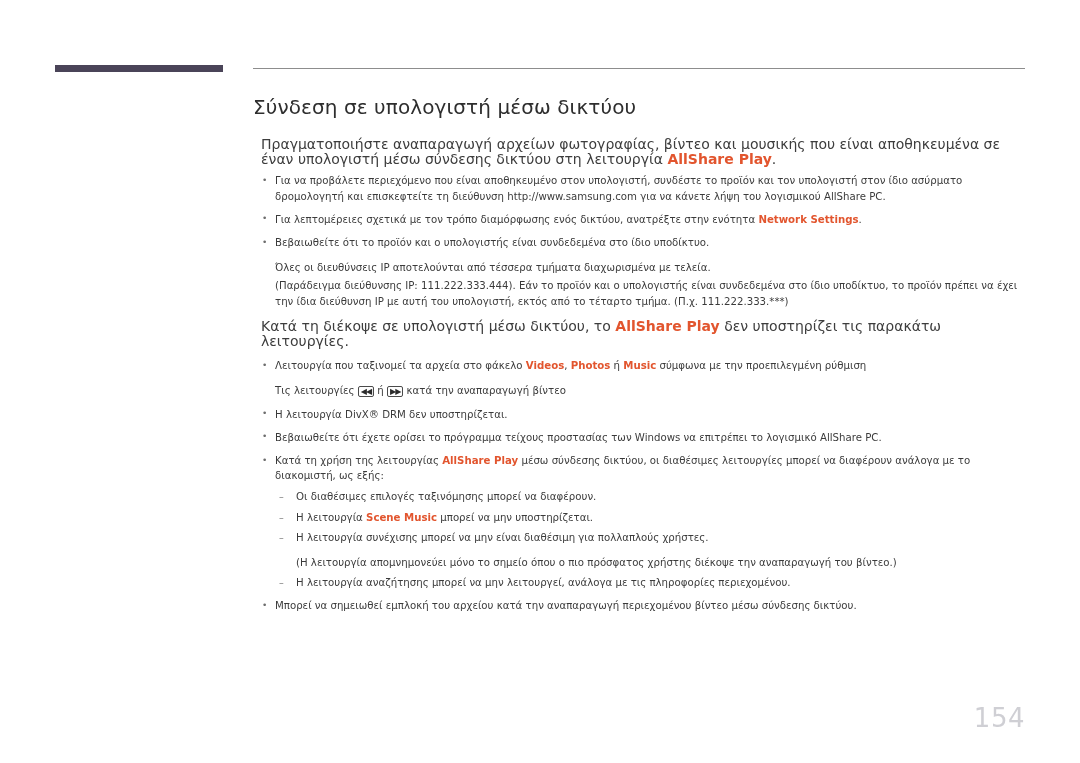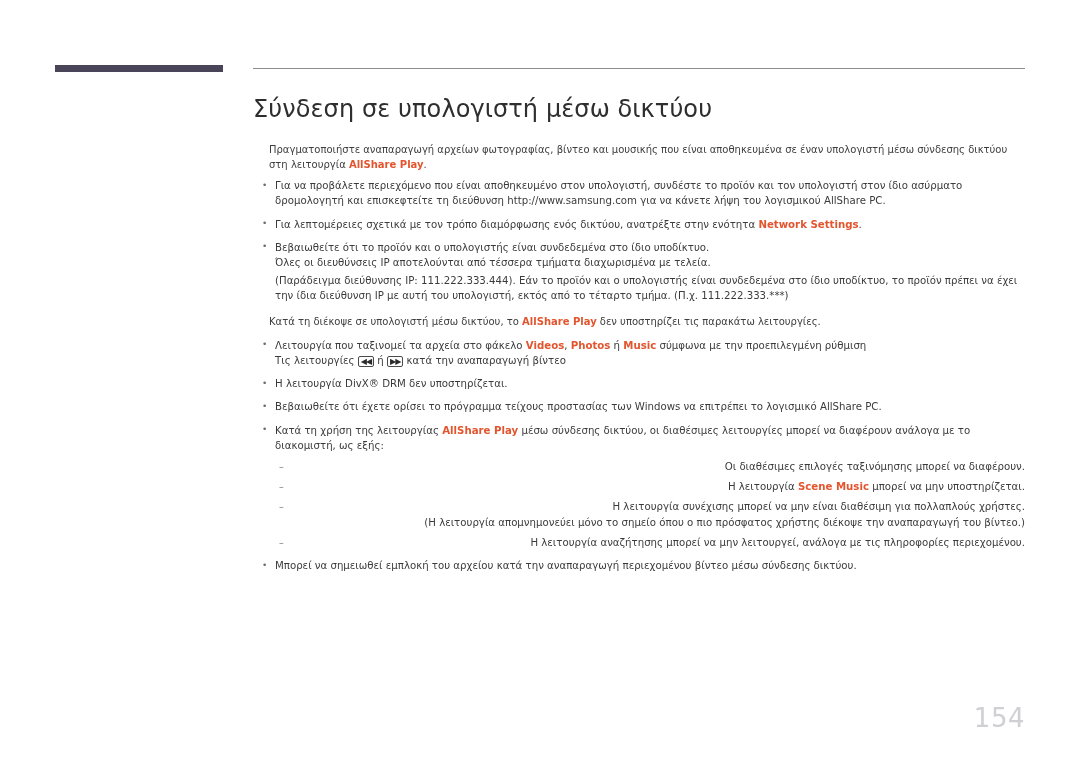--- a/index.html
+++ b/index.html
@@ -36,33 +36,33 @@
 
   
   .content {
     position: absolute;
     left: 253px;
     top: 95px;
     width: 772px;
   }
 
   h1.page-title {
-    font-size: 24px;
+    font-size: 20px;
     font-weight: normal;
     color: #2e2e2e;
     margin: 0 0 18px 0;
     letter-spacing: 0.1px;
     line-height: 1.2;
   }
 
   .para {
-    font-size: 10px;
+    font-size: 14px;
     line-height: 15.2px;
     color: #3d3d3d;
-    margin: 0 0 6px 16px;
+    margin: 0 0 6px 8px;
   }
 
   .accent { color: #e2552e; font-weight: bold; }
 
   
   ul.lvl1 {
     list-style: none;
     margin: 0;
     padding: 0;
   }
@@ -77,37 +77,36 @@
     content: "\2022";
     position: absolute;
     left: 9px;
     top: -0.5px;
     color: #6d6d6d;
     font-size: 9px;
   }
 
   .subline {
     display: block;
-    margin-top: 0;
+    margin-top: 10px;
   }
   .subline.gap { margin-top: 3px; }
 
   
   ul.lvl2 {
     list-style: none;
     margin: 6px 0 0 0;
     padding: 0;
   }
   ul.lvl2 > li {
     position: relative;
     padding-left: 21px;
     font-size: 10.2px;
     line-height: 15.2px;
     margin-bottom: 5px;
-    text-align: right;
   }
   ul.lvl2 > li::before {
     content: "\2013";
     position: absolute;
     left: 4px;
     top: 0;
     color: #6d6d6d;
     font-size: 9.5px;
   }
 

